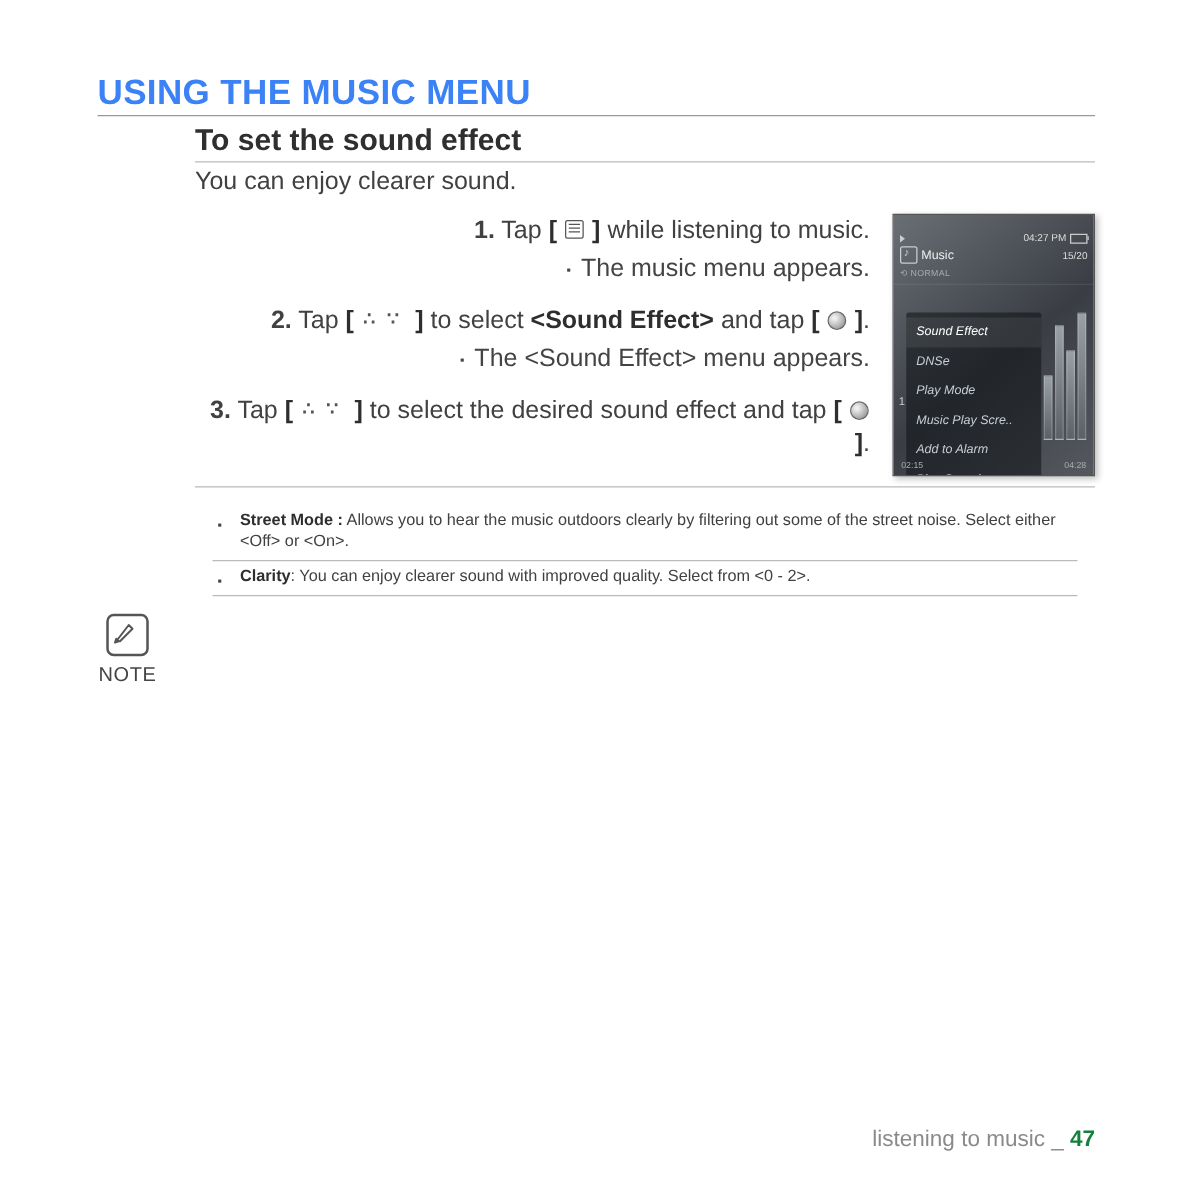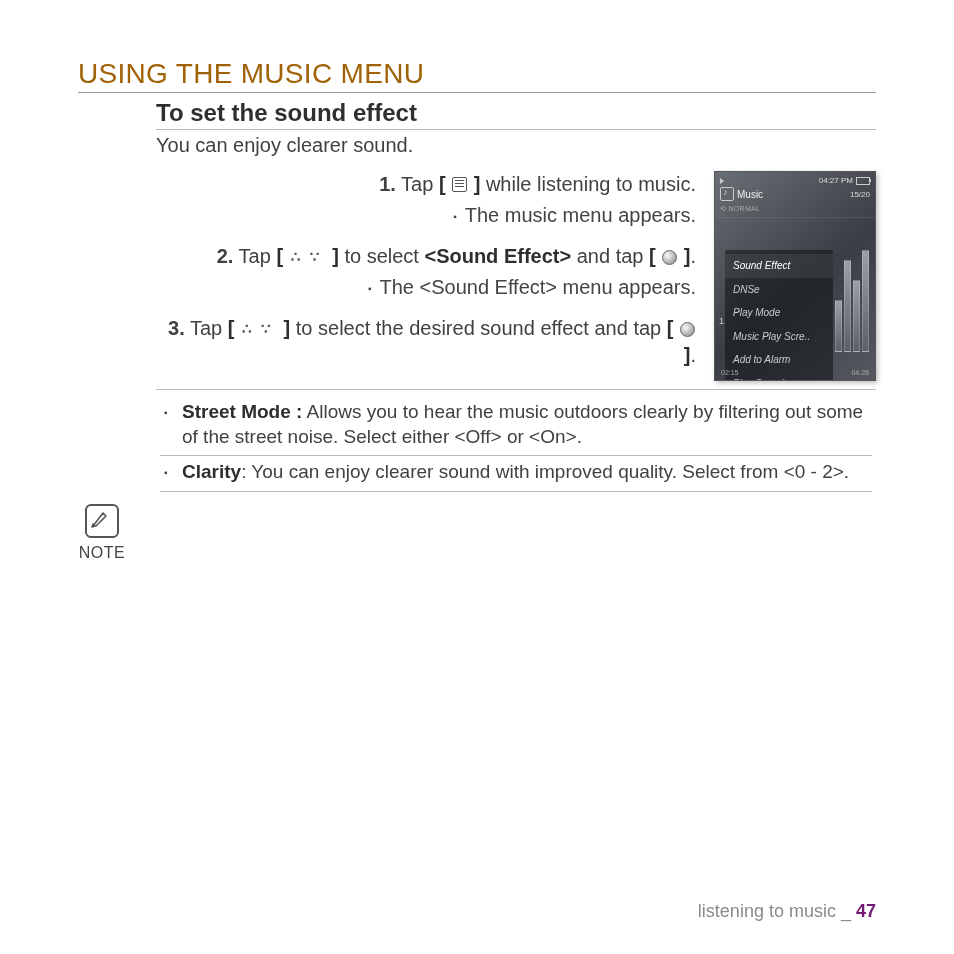--- a/index.html
+++ b/index.html
@@ -15,24 +15,24 @@
   }
   .page {
     padding: 58px 78px 40px 78px;
     box-sizing: border-box;
     width: 100%;
     height: 100%;
     position: relative;
   }
   h1 {
     font-size: 28px;
-    font-weight: 400;
+    font-weight: 700;
     letter-spacing: 0.3px;
     margin: 0 0 6px 0;
-    color: #a16207;
+    color: #3b82f6;
     border-bottom: 1px solid #999;
     padding-bottom: 2px;
   }
   .intro {
     font-size: 20px;
     line-height: 1.3;
     margin: 8px 0 18px 0;
     color: #414141;
   }
   .indent {
@@ -156,22 +156,22 @@
     color: #2f2f2f;
   }
   .opt-rule {
     border: none;
     border-top: 1px solid #bbb;
     margin: 6px 0;
   }
   ul.opts {
     list-style: none;
     padding: 0;
-    margin: 4px;
-    font-size: 19px;
+    margin: 14px;
+    font-size: 13px;
     color: #414141;
   }
   ul.opts > li {
     padding: 4px 0 6px 22px;
     border-bottom: 1px solid #bbb;
     line-height: 1.3;
     position: relative;
   }
   ul.opts > li::before {
     content: "▪";
@@ -232,21 +232,21 @@
     box-shadow: 2px 2px 5px rgba(0,0,0,0.25);
     position: relative;
     flex-shrink: 0;
     color: #ddd;
     font-size: 8px;
     overflow: hidden;
   }
   .dev-topbar {
     display: flex;
     align-items: center;
-    padding: 4px 5px 2px 5px;
+    padding: 14px 5px 2px 5px;
     font-size: 8px;
     color: #ddd;
     justify-content: space-between;
   }
   .dev-topbar .left { display:flex; align-items:center; gap:3px; }
   .dev-title {
     font-size: 10px;
     color: #eee;
   }
   .dev-note-icon {
@@ -321,21 +321,21 @@
 
   .footer {
     position: absolute;
     bottom: 32px;
     right: 78px;
     font-size: 18px;
     color: #8a8a8a;
   }
   .footer .pnum {
     font-weight: 700;
-    color: #701a75;
+    color: #15803d;
   }
 </style>
 </head>
 <body>
 
 <div class="page">
   <h1>USING THE MUSIC MENU</h1>
 
   <div class="indent">
     <h2>To set the sound effect</h2>

